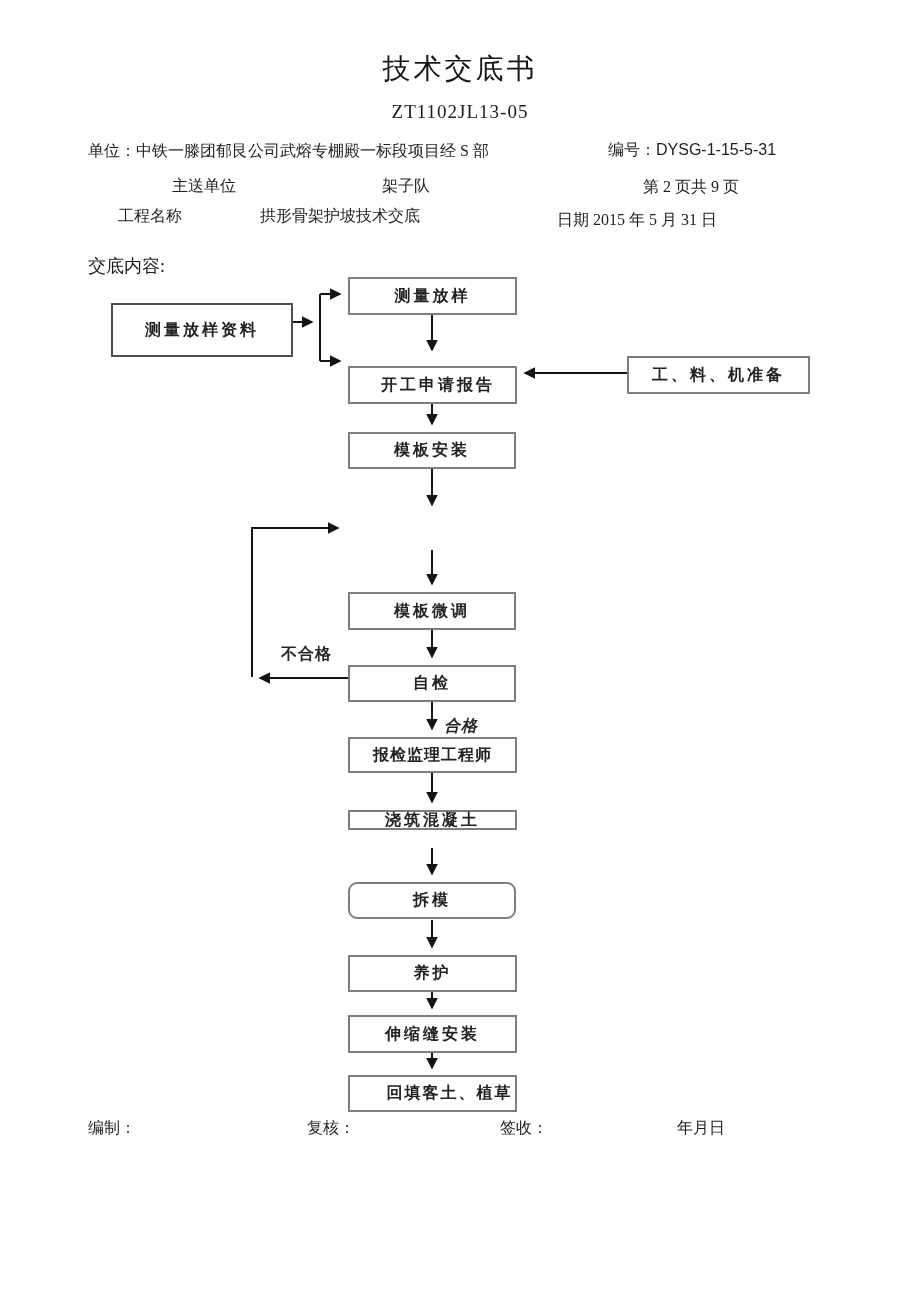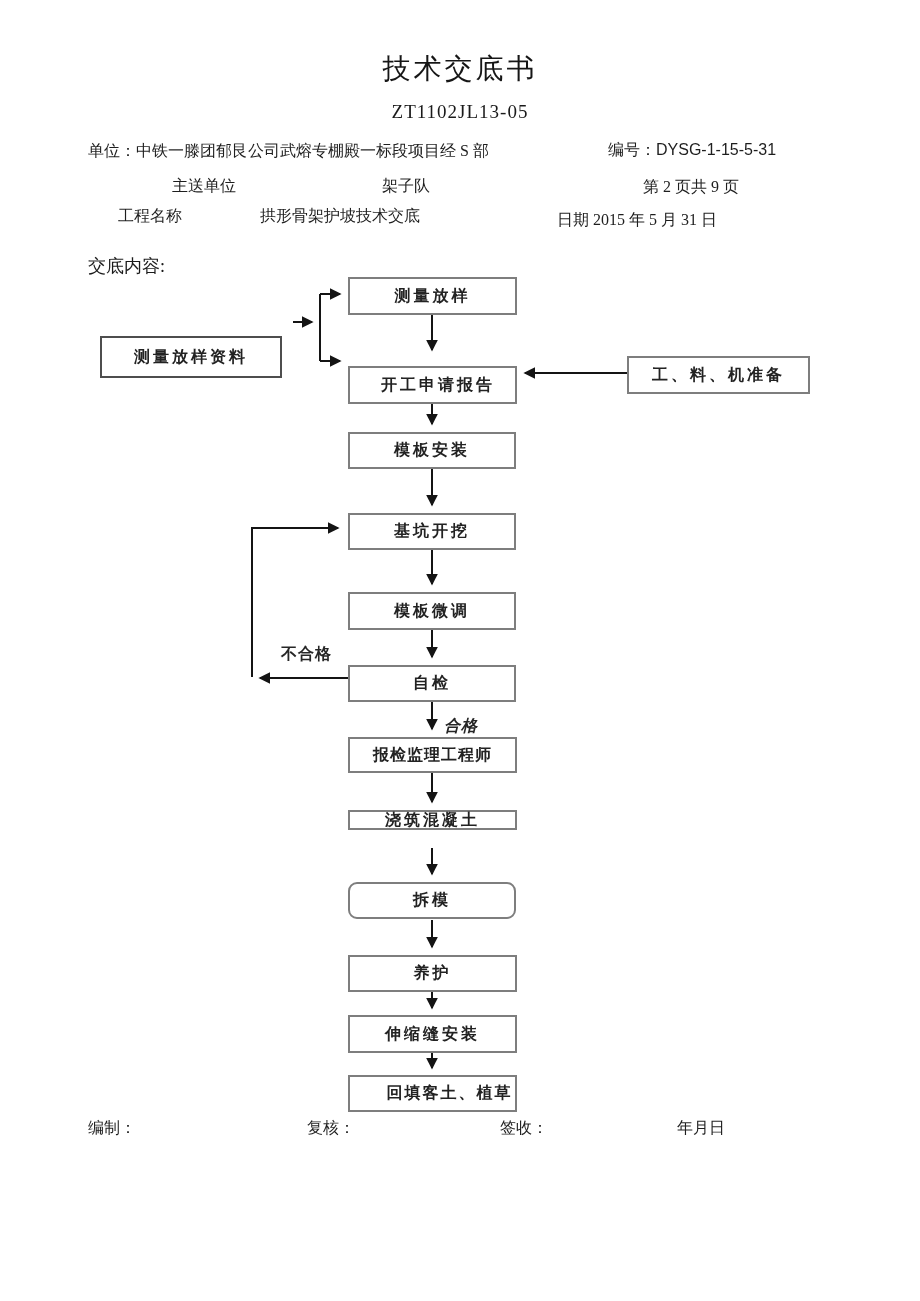--- a/index.html
+++ b/index.html
@@ -83,26 +83,25 @@
     <line x1="432" y1="702" x2="432" y2="729" marker-end="url(#arr)"></line>
     <line x1="348" y1="678" x2="260" y2="678" marker-end="url(#arr)"></line>
     <polyline points="252,677 252,528 338,528" marker-end="url(#arr)"></polyline>
     <line x1="432" y1="773" x2="432" y2="802" marker-end="url(#arr)"></line>
     <line x1="432" y1="848" x2="432" y2="874" marker-end="url(#arr)"></line>
     <line x1="432" y1="920" x2="432" y2="947" marker-end="url(#arr)"></line>
     <line x1="432" y1="992" x2="432" y2="1008" marker-end="url(#arr)"></line>
     <line x1="432" y1="1053" x2="432" y2="1068" marker-end="url(#arr)"></line>
   </svg>
 
-  <div class="flow-box dark" style="left:100px;top:303px;width:182px;height:42px;margin-top:33px;">测量放样资料</div>
+  <div class="flow-box dark" style="left:111px;top:303px;width:182px;height:54px;">测量放样资料</div>
   <div class="flow-box" style="left:348px;top:277px;width:169px;height:38px;">测量放样</div>
   <div class="flow-box" style="left:348px;top:366px;width:169px;height:38px;padding-left:11px;">开工申请报告</div>
   <div class="flow-box" style="left:627px;top:356px;width:183px;height:38px;">工、料、机准备</div>
   <div class="flow-box" style="left:348px;top:432px;width:168px;height:37px;">模板安装</div>
-  <div class="flow-box" style="left:348px;top:513px;width:168px;height:37px;">基坑开挖</div>
   <div class="flow-box" style="left:348px;top:592px;width:168px;height:38px;">模板微调</div>
   <div class="flow-box" style="left:348px;top:665px;width:168px;height:37px;">自检</div>
   <div class="flow-box" style="left:348px;top:737px;width:169px;height:36px;letter-spacing:1px;">报检监理工程师</div>
   <div class="flow-box" style="left:348px;top:810px;width:169px;height:20px;">浇筑混凝土</div>
   <div class="flow-box" style="left:348px;top:882px;width:168px;height:37px;border-radius:9px;">拆模</div>
   <div class="flow-box" style="left:348px;top:955px;width:169px;height:37px;">养护</div>
   <div class="flow-box" style="left:348px;top:1015px;width:169px;height:38px;">伸缩缝安装</div>
   <div class="flow-box" style="left:348px;top:1075px;width:169px;height:37px;letter-spacing:2px;padding-left:34px;">回填客土、植草</div>
 
   <div class="abs edge-label" style="left:281px;top:644px;">不合格</div>

